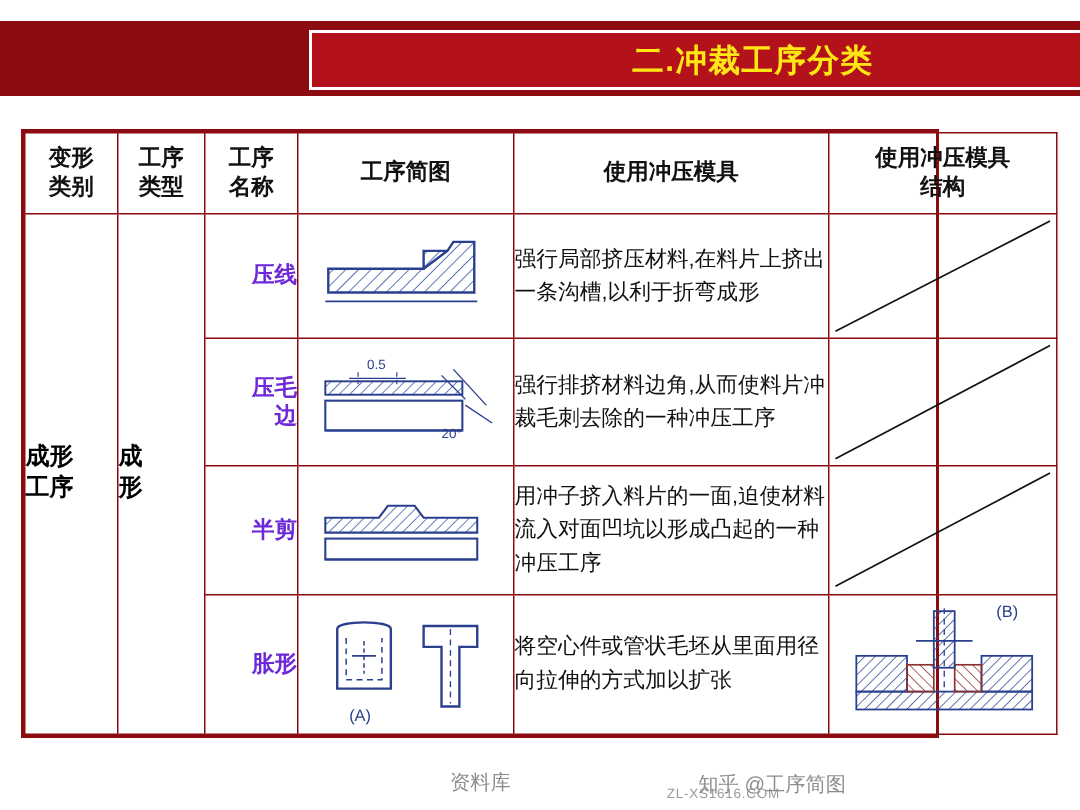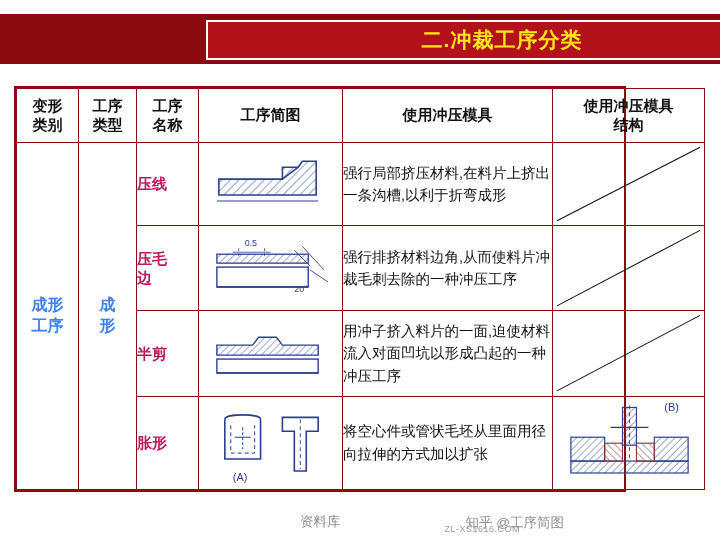--- a/index.html
+++ b/index.html
@@ -74,31 +74,31 @@
   }
   .hdr {
     text-align: center;
     font-weight: bold;
     font-size: 15px;
     color: #111;
     line-height: 1.25;
     height: 54px;
   }
   .cat-cell, .type-cell {
-    text-align: center;
+    text-align: left;
     font-weight: bold;
     font-size: 16px;
-    color: #3b82f6;
+    color: #000000;
     line-height: 1.3;
   }
   .name-cell {
-    text-align: left;
+    text-align: right;
     font-weight: bold;
     font-size: 15px;
-    color: #be185d;
+    color: #6d28d9;
     line-height: 1.3;
   }
   .desc-cell {
     font-size: 14.5px;
     color: #111;
     line-height: 1.55;
     padding: 6px 10px;
     text-align: left;
   }
   .fig-cell {

